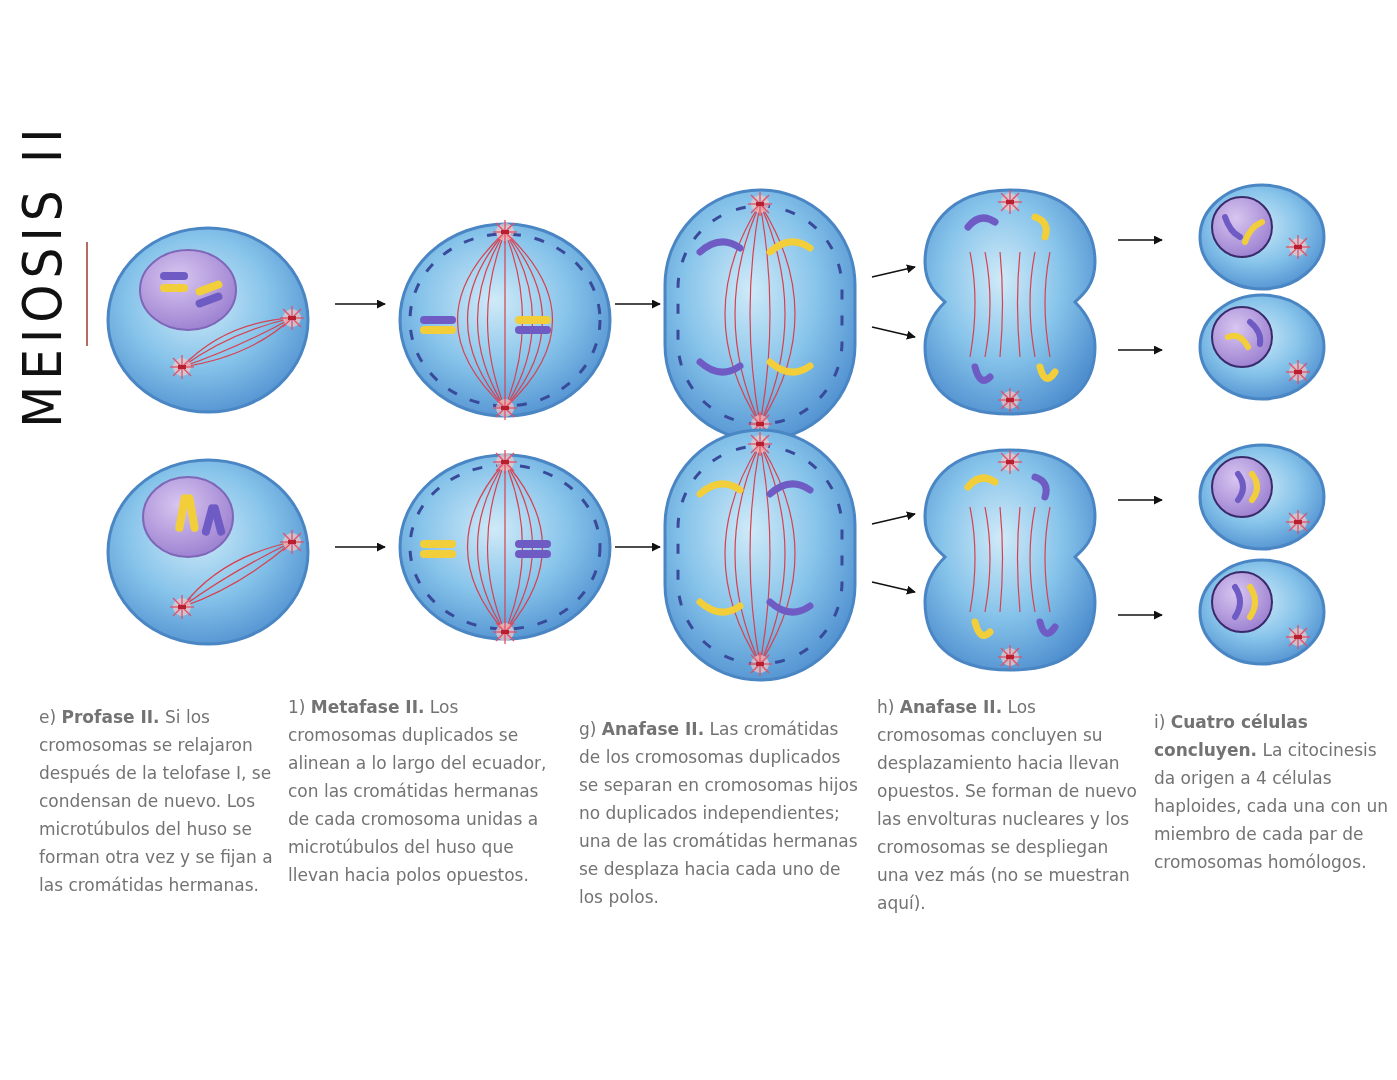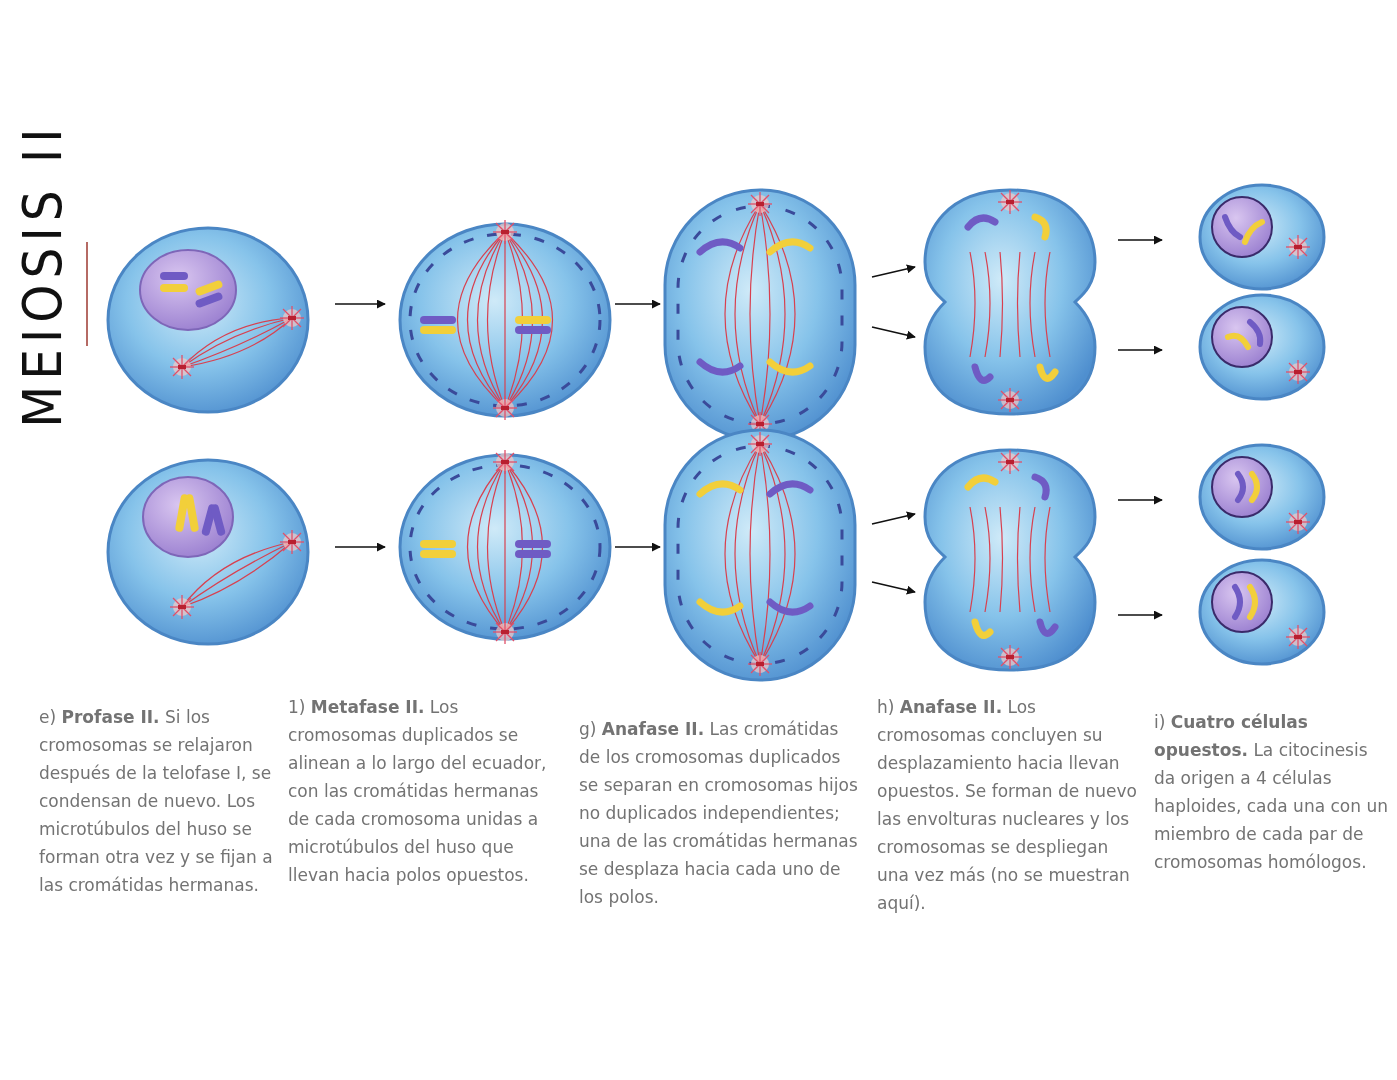--- a/index.html
+++ b/index.html
@@ -277,16 +277,16 @@
     <b>Anafase II.</b>
     <span>Las cromátidas de los cromosomas duplicados se separan en cromosomas hijos no duplicados independientes; una de las cromátidas hermanas se desplaza hacia cada uno de los polos.</span>
   </div>
   <div class="cap" style="left:877px; top:693px; width:265px;">
     <span>h)</span>
     <b>Anafase II.</b>
     <span>Los cromosomas concluyen su desplazamiento hacia llevan opuestos. Se forman de nuevo las envolturas nucleares y los cromosomas se despliegan una vez más (no se muestran aquí).</span>
   </div>
   <div class="cap" style="left:1154px; top:708px; width:238px;">
     <span>i)</span>
-    <b>Cuatro células opuestos.</b>
+    <b>Cuatro células concluyen.</b>
     <span>La citocinesis da origen a 4 células haploides, cada una con un miembro de cada par de cromosomas homólogos.</span>
   </div>
 </div>
 
 </body></html>

